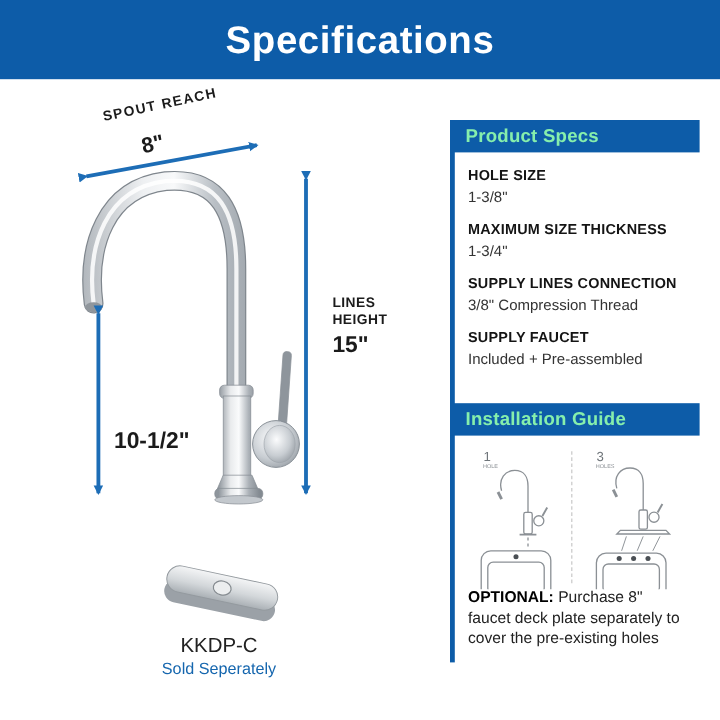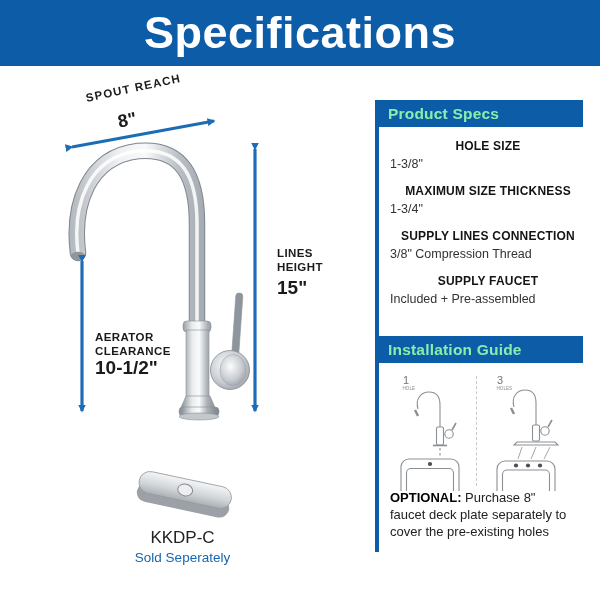--- a/index.html
+++ b/index.html
@@ -2,21 +2,21 @@
 <html><head>
 <meta charset="utf-8">
 <style>
   * { margin:0; padding:0; box-sizing:border-box; }
   html,body { width:600px; height:600px; background:#fff; font-family:"Liberation Sans", sans-serif; }
   .stage { position:relative; width:600px; height:600px; overflow:hidden; background:#fff; }
 
   
   .header { position:absolute; left:0; top:0; width:600px; height:66px; background:#0d5ca8;
             display:flex; align-items:center; justify-content:center; }
-  .header h1 { color:#fff; font-size:45px; font-weight:bold; letter-spacing:0.5px; }
+  .header h1 { color:#fff; font-size:32px; font-weight:bold; letter-spacing:0.5px; }
 
   
   .lbl { position:absolute; color:#1b1b1b; font-weight:bold; }
   .spout-reach { left:86px; top:92px; font-size:11.5px; letter-spacing:1.2px; transform:rotate(-12deg); transform-origin:left center; }
   .spout-val { left:118px; top:110px; font-size:18px; transform:rotate(-12deg); }
   .faucet-height { left:277px; top:246px; font-size:11.5px; line-height:14px; letter-spacing:0.4px; }
   .faucet-height-val { left:277px; top:277px; font-size:19px; }
   .aerator { left:95px; top:330px; font-size:11.5px; line-height:14px; letter-spacing:0.4px; }
   .aerator-val { left:95px; top:357px; font-size:19px; }
 
@@ -30,21 +30,21 @@
   
   .panel-border { position:absolute; left:375px; top:100px; width:4px; height:452px; background:#0d5ca8; }
   .bar { position:absolute; left:375px; width:208px; height:27px; background:#0d5ca8;
          display:flex; align-items:center; padding-left:13px; }
   .bar span { color:#86efac; font-size:15.5px; font-weight:bold; letter-spacing:0.2px; }
   .bar.specs { top:100px; }
   .bar.install { top:336px; }
 
   .spec-list { position:absolute; left:390px; top:139px; width:196px; }
   .spec-item { margin-bottom:12px; }
-  .spec-item .k { font-size:12px; font-weight:bold; color:#141414; line-height:15px; letter-spacing:0.2px;text-align:center; }
+  .spec-item .k { font-size:12px; font-weight:bold; color:#141414; line-height:15px; letter-spacing:0.2px; }
   .spec-item .v { font-size:12.5px; color:#333; line-height:16px; margin-top:2px; }
 
   .divider { position:absolute; left:476px; top:376px; height:110px; border-left:1px dashed #c8c8c8; }
 
   .note { position:absolute; left:390px; top:489px; width:184px; font-size:13px; color:#222; line-height:17px; }
   .note b { font-weight:bold; color:#000000; }
 </style>
 </head>
 <body>
 
@@ -107,24 +107,20 @@
     <line x1="255" y1="149" x2="255" y2="411" stroke="#1d6db6" stroke-width="3.2" marker-start="url(#ah)" marker-end="url(#ah)"></line>
   </svg>
 
   <div class="lbl spout-reach">SPOUT REACH</div>
   <div class="lbl spout-val">8"</div>
   <div class="lbl faucet-height">
     <div>LINES</div>
     <div>HEIGHT</div>
   </div>
   <div class="lbl faucet-height-val">15"</div>
-  <div class="lbl aerator">
-    <div>AERATOR</div>
-    <div>CLEARANCE</div>
-  </div>
   <div class="lbl aerator-val">10-1/2"</div>
 
   <svg class="svg-abs" style="left:128px; top:458px;" width="115" height="68" viewBox="0 0 115 68">
     <defs>
       <linearGradient id="plate" x1="0" y1="0" x2="0" y2="1">
         <stop offset="0" stop-color="#f4f5f6"></stop>
           <stop offset="0.55" stop-color="#d3d7da"></stop>
         <stop offset="1" stop-color="#aab0b5"></stop>
       </linearGradient>
     </defs>

